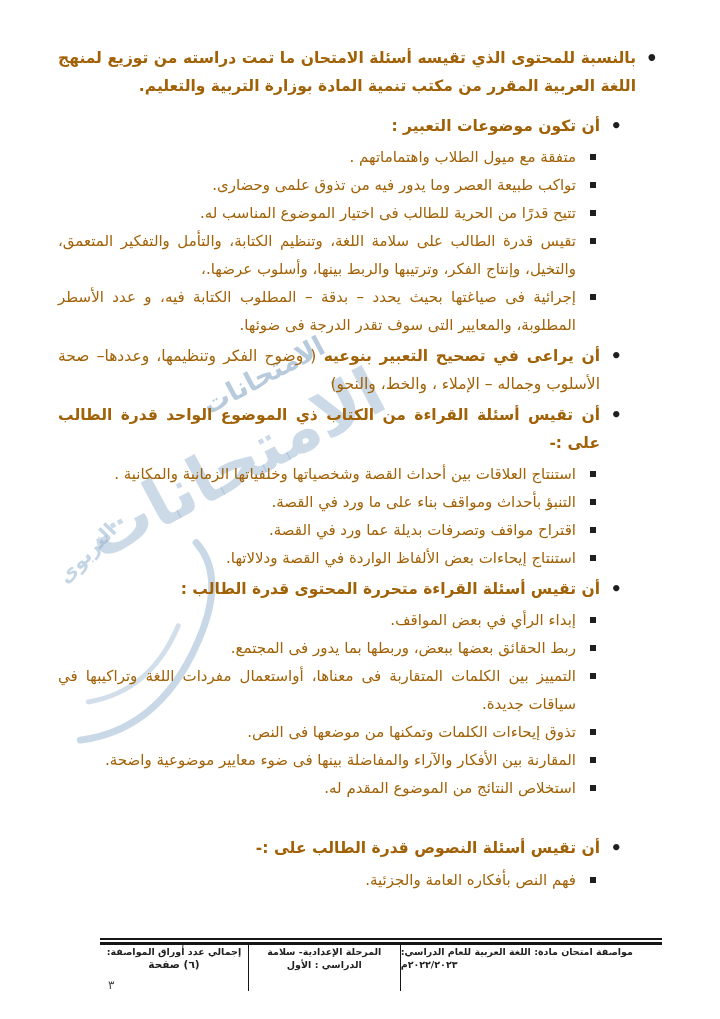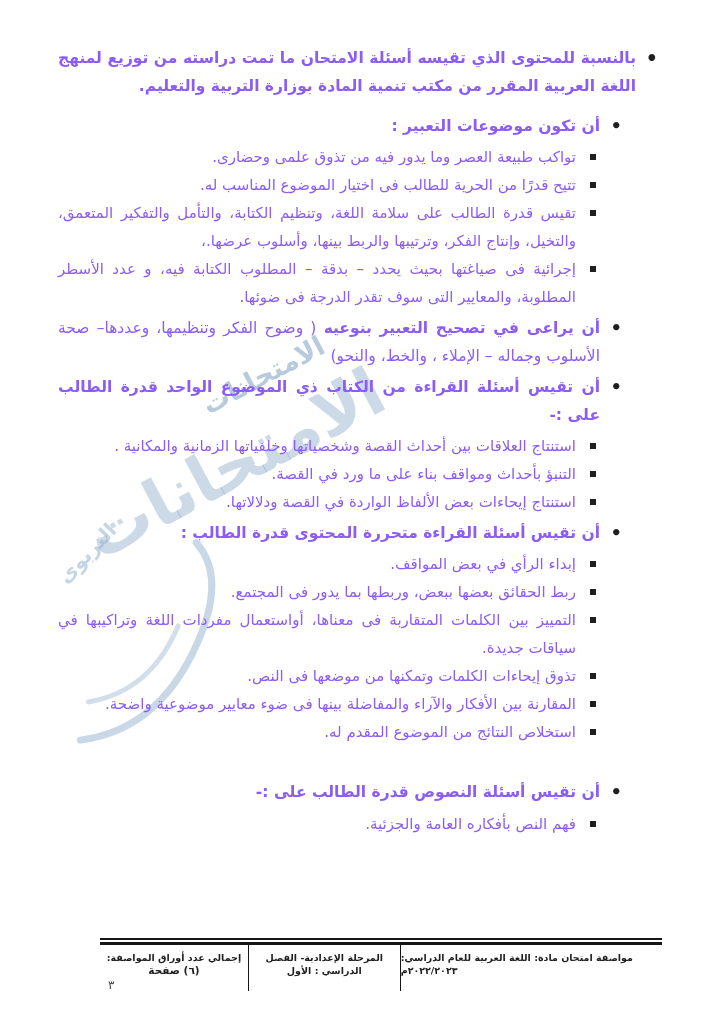--- a/index.html
+++ b/index.html
@@ -45,21 +45,21 @@
   
   .content{
     position:absolute;
     top:44px;right:60px;left:58px;
     z-index:1;
     font-size:15.5px;
     line-height:28px;
     text-align:justify;
   }
   .item{position:relative;margin:0;}
-  .item .txt{color:#8b5cf6;}
+  .item .txt{color:#a16207;}
   .item .bold{font-weight:bold;}
   .l0{padding-right:24px;margin-bottom:12px;}
   .l1{padding-right:60px;margin-top:3px;margin-bottom:3px;}
   .l2{padding-right:84px;font-size:15px;}
   .gap-before{margin-top:32px;margin-bottom:4px;}
   .bullet{position:absolute;display:block;}
   .b0{right:2px;top:0;font-weight:bold;font-size:19px;line-height:28px;}
   .b0::before{content:"•";}
   .b1{right:38px;top:0;font-weight:bold;font-size:18px;line-height:28px;}
   .b1::before{content:"•";}
@@ -75,21 +75,21 @@
     border-top:2px solid #161616;
     border-bottom:3px solid #161616;
   }
   .footer-cells{
     display:flex;
     height:46px;
     font-size:9.5px;
     font-weight:bold;
     line-height:13px;
   }
-  .fcell{padding-top:6px;box-sizing:border-box;}
+  .fcell{box-sizing:border-box;}
   .fcell-right{width:46.5%;text-align:left;padding-right:2px;}
   .fcell-mid{width:27%;text-align:center;border-right:1.5px solid #161616;}
   .fcell-left{width:26.5%;text-align:center;border-right:1.5px solid #161616;}
   .fcell-left .pages-count{font-size:10.5px;}
   .page-number{
     position:absolute;
     left:108px;top:978px;
     font-size:12px;color:#444;
     z-index:1;
   }
@@ -105,47 +105,48 @@
     <span class="wm-word-side">التربوى</span>
     <svg class="wm-swoosh" width="260" height="170" viewBox="0 0 260 170">
       <path d="M10 150 Q 90 180 170 110 Q 215 70 205 30" fill="none" stroke="rgba(148,178,206,0.5)" stroke-width="7" stroke-linecap="round"></path>
       <path d="M35 120 Q 95 140 150 95" fill="none" stroke="rgba(148,178,206,0.42)" stroke-width="5" stroke-linecap="round"></path>
     </svg>
   </div>
 
   <div class="content" id="items">
       <div class="item l0"><span class="bullet b0"></span><span class="txt bold">بالنسبة للمحتوى الذي تقيسه أسئلة الامتحان ما تمت دراسته من توزيع لمنهج اللغة العربية المقرر من مكتب تنمية المادة بوزارة التربية والتعليم.</span></div>
       <div class="item l1"><span class="bullet b1"></span><span class="txt bold">أن تكون موضوعات التعبير :</span></div>
+      <div class="item l2"><span class="bullet b2"></span><span class="txt">متفقة مع ميول الطلاب واهتماماتهم .</span></div>
       <div class="item l2"><span class="bullet b2"></span><span class="txt">تواكب طبيعة العصر وما يدور فيه من تذوق علمى وحضارى.</span></div>
       <div class="item l2"><span class="bullet b2"></span><span class="txt">تتيح قدرًا من الحرية للطالب فى اختيار الموضوع المناسب له.</span></div>
       <div class="item l2"><span class="bullet b2"></span><span class="txt">تقيس قدرة الطالب على سلامة اللغة، وتنظيم الكتابة، والتأمل والتفكير المتعمق، والتخيل، وإنتاج الفكر، وترتيبها والربط بينها، وأسلوب عرضها.،</span></div>
       <div class="item l2"><span class="bullet b2"></span><span class="txt">إجرائية فى صياغتها بحيث يحدد – بدقة – المطلوب الكتابة فيه، و عدد الأسطر المطلوبة، والمعايير التى سوف تقدر الدرجة فى ضوئها.</span></div>
       <div class="item l1"><span class="bullet b1"></span><span class="txt bold">أن يراعى في تصحيح التعبير بنوعيه</span><span class="txt"> ( وضوح الفكر وتنظيمها، وعددها– صحة الأسلوب وجماله – الإملاء ، والخط، والنحو)</span></div>
       <div class="item l1"><span class="bullet b1"></span><span class="txt bold">أن تقيس أسئلة القراءة من الكتاب ذي الموضوع الواحد قدرة الطالب على :-</span></div>
       <div class="item l2"><span class="bullet b2"></span><span class="txt">استنتاج العلاقات بين أحداث القصة وشخصياتها وخلفياتها الزمانية والمكانية .</span></div>
       <div class="item l2"><span class="bullet b2"></span></div>
       <div class="item l2"><span class="bullet b2"></span><span class="txt">التنبؤ بأحداث ومواقف بناء على ما ورد في القصة.</span></div>
-      <div class="item l2"><span class="bullet b2"></span></div>
+      <div class="item l2"><span class="bullet b2"></span><span class="txt">اقتراح مواقف وتصرفات بديلة عما ورد في القصة.</span></div>
       <div class="item l2"><span class="bullet b2"></span><span class="txt">استنتاج إيحاءات بعض الألفاظ الواردة في القصة ودلالاتها.</span></div>
       <div class="item l1"><span class="bullet b1"></span><span class="txt bold">أن تقيس أسئلة القراءة متحررة المحتوى قدرة الطالب :</span></div>
       <div class="item l2"><span class="bullet b2"></span><span class="txt">إبداء الرأي في بعض المواقف.</span></div>
       <div class="item l2"><span class="bullet b2"></span><span class="txt">ربط الحقائق بعضها ببعض، وربطها بما يدور فى المجتمع.</span></div>
       <div class="item l2"><span class="bullet b2"></span><span class="txt">التمييز بين الكلمات المتقاربة فى معناها، أواستعمال مفردات اللغة وتراكيبها في سياقات جديدة.</span></div>
       <div class="item l2"><span class="bullet b2"></span><span class="txt">تذوق إيحاءات الكلمات وتمكنها من موضعها فى النص.</span></div>
       <div class="item l2"><span class="bullet b2"></span><span class="txt">المقارنة بين الأفكار والآراء والمفاضلة بينها فى ضوء معايير موضوعية واضحة.</span></div>
       <div class="item l2"><span class="bullet b2"></span><span class="txt">استخلاص النتائج من الموضوع المقدم له.</span></div>
       <div class="item l1 gap-before"><span class="bullet b1"></span><span class="txt bold">أن تقيس أسئلة النصوص قدرة الطالب على :-</span></div>
       <div class="item l2"><span class="bullet b2"></span><span class="txt">فهم النص بأفكاره العامة والجزئية.</span></div>
     </div>
 
   <div class="footer">
     <div class="footer-rule"></div>
     <div class="footer-cells">
       <div class="fcell fcell-right">مواصفة امتحان مادة: اللغة العربية للعام الدراسي: ٢٠٢٢/٢٠٢٣م</div>
-      <div class="fcell fcell-mid">المرحلة الإعدادية-  الفصل الدراسي : الأول</div>
+      <div class="fcell fcell-mid">المرحلة الإعدادية-  سلامة الدراسي : الأول</div>
       <div class="fcell fcell-left">
         <span>إجمالي عدد أوراق المواصفة:</span>
         <span class="pages-count">(٦) صفحة</span>
       </div>
     </div>
   </div>
 
   <div class="page-number">٣</div>
 
 </div>

